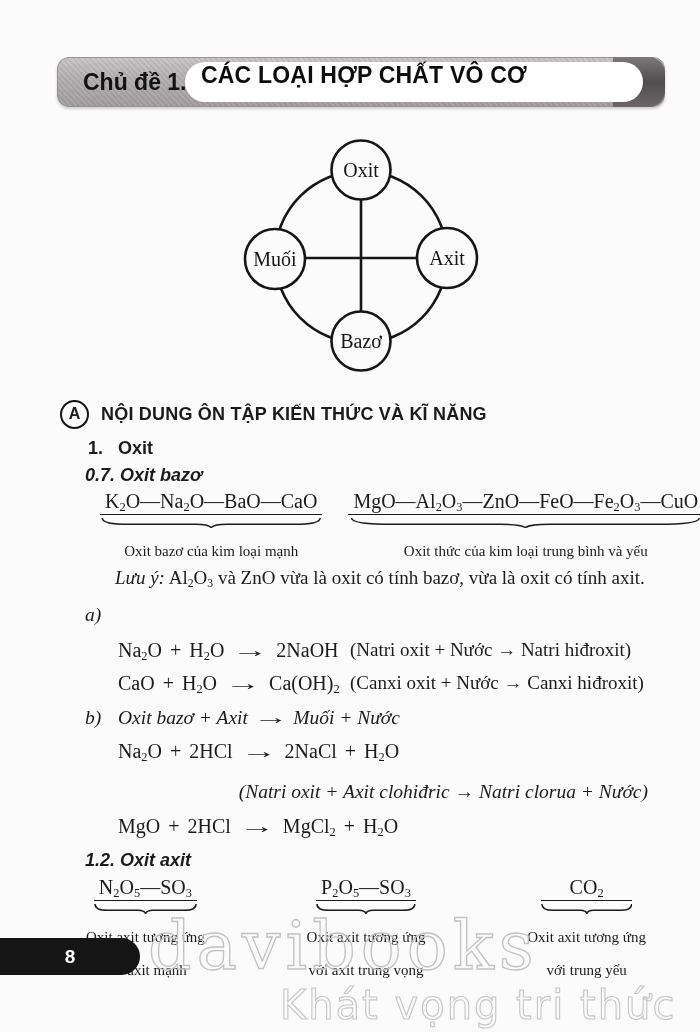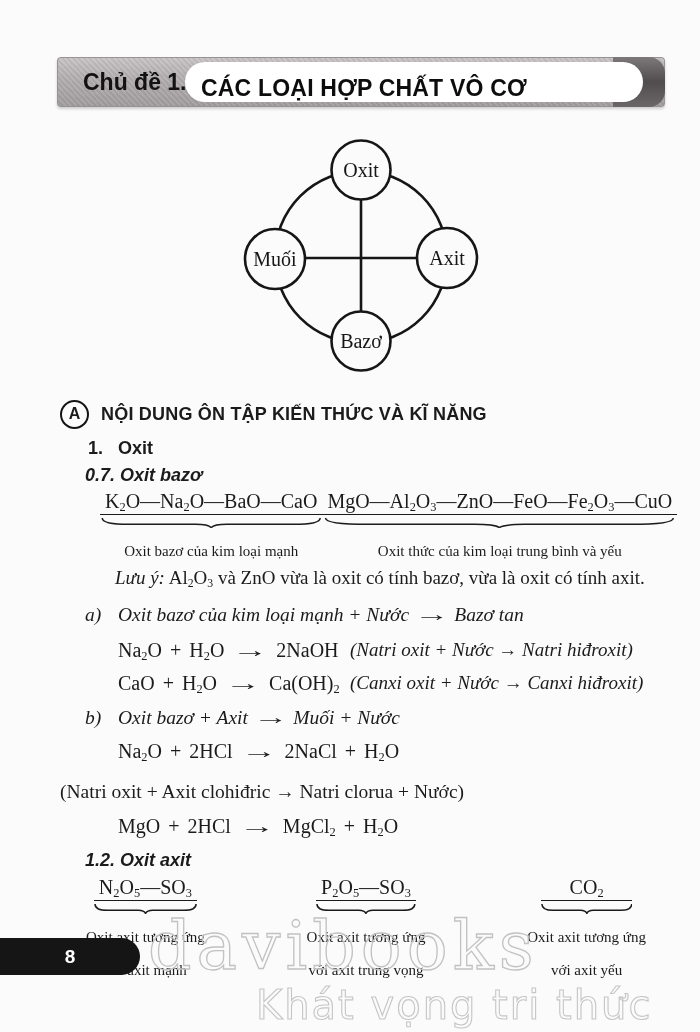--- a/index.html
+++ b/index.html
@@ -4,35 +4,35 @@
 <style>
   html,body{margin:0;padding:0;}
   body{
     width:700px;height:1032px;position:relative;overflow:hidden;
     background:#fcfbfb;color:#1b1b1b;
     font-family:"Liberation Serif","DejaVu Serif",serif;
   }
   
   .band{
     position:absolute;left:57px;top:57px;width:608px;height:50px;
-    border-radius:4px;
+    border-radius:12px;
     background:
       repeating-linear-gradient(47deg, rgba(0,0,0,0.05) 0 2px, rgba(255,255,255,0.05) 2px 4px),
       linear-gradient(180deg,#cac6c7 0%,#b3aeaf 45%,#a29d9e 100%);
     box-shadow:inset 0 0 0 1px #979293, 0 2px 3px rgba(0,0,0,0.18);
   }
   .band-cap{
     position:absolute;right:0;top:0;bottom:0;width:52px;
     background:linear-gradient(180deg,#7d7879,#514d4e 50%,#6b6667);
     border-radius:0 16px 16px 0;
   }
   .band-pill{
     position:absolute;left:128px;right:22px;top:5px;bottom:5px;
     background:#ffffff;border-radius:22px;
-    display:flex;align-items:flex-end;
+    display:flex;align-items:flex-start;
   }
   .band-label{
     position:absolute;left:26px;top:0;bottom:0;
     display:flex;align-items:center;
     font-family:"Liberation Sans","DejaVu Sans",sans-serif;
     font-weight:bold;font-size:23px;color:#121212;z-index:2;
   }
   .band-title{
     padding-left:16px;
     font-family:"Liberation Sans","DejaVu Sans",sans-serif;
@@ -59,60 +59,60 @@
     font-family:"Liberation Sans","DejaVu Sans",sans-serif;
     font-weight:bold;font-size:18px;letter-spacing:0.2px;
   }
   .s1{display:flex;padding-left:28px;line-height:24px;margin-bottom:3px;
       font-family:"Liberation Sans","DejaVu Sans",sans-serif;font-weight:bold;font-size:18px;}
   .s1-num{width:30px;}
   .sub-heading{
       padding-left:25px;line-height:24px;margin-bottom:3px;
       font-family:"Liberation Sans","DejaVu Sans",sans-serif;
       font-weight:bold;font-style:italic;font-size:18px;}
-  .groups-row{display:flex;padding-left:40px;align-items:flex-start;margin-bottom:4px;}
+  .groups-row{display:flex;padding-left:40px;gap:26px;align-items:flex-start;margin-bottom:4px;}
   .groups-row2{display:flex;justify-content:space-between;padding:0 14px 0 26px;}
   .group{display:flex;flex-direction:column;align-items:center;}
   .chem-wrap{display:flex;flex-direction:column;width:max-content;}
   .chem{
     font-size:20px;padding:0 5px 1px;border-bottom:1.6px solid #1b1b1b;
     text-align:center;white-space:nowrap;
   }
   .brace{width:100%;height:11px;display:block;margin-top:1.5px;}
   .brace path{fill:none;stroke:#1b1b1b;stroke-width:1.5;vector-effect:non-scaling-stroke;}
   .group-label{font-size:15px;margin-top:14px;white-space:nowrap;line-height:1.3;text-align:left;}
   .note{padding-left:55px;line-height:26px;margin-bottom:11px;font-size:19px;}
   .note-label{font-style:italic;}
   .item{display:flex;padding-left:25px;line-height:26px;margin-bottom:7px;font-size:19.5px;}
   .item-label{width:33px;flex:0 0 auto;font-style:italic;}
   .item-statement{font-style:italic;}
   .eq-row{display:flex;padding-left:58px;line-height:30px;font-size:20px;}
   .mb3{margin-bottom:3px;} .mb7{margin-bottom:7px;} .mb5{margin-bottom:5px;}
   .mb2{margin-bottom:2px;align-items:flex-end;} .mb9{margin-bottom:7px;} .mb4{margin-bottom:4px;}
   .eq{min-width:232px;word-spacing:3px;white-space:nowrap;}
-  .eq-note{font-style:italic;font-size:19px;white-space:nowrap;}
-  .eq-note-right{padding-right:12px;line-height:28px;font-size:19.5px;
-                 margin-bottom:5px;margin-top:12px;}
+  .eq-note{font-size:19px;white-space:nowrap;}
+  .eq-note-right{text-align:right;padding-right:12px;line-height:28px;font-size:19.5px;
+                 font-style:italic;margin-bottom:5px;margin-top:12px;}
   sub{font-size:0.62em;line-height:0;vertical-align:-0.28em;}
   .larr{display:inline-block;transform:scaleX(1.8);margin:0 8px;font-style:normal;}
   
   .page-tab{
     position:absolute;left:0;top:938px;width:140px;height:37px;z-index:6;
     background:#151515;border-radius:0 19px 19px 0;
     display:flex;align-items:center;justify-content:center;
   }
   .page-tab span{
     color:#fff;font-family:"Liberation Sans","DejaVu Sans",sans-serif;
     font-weight:bold;font-size:19px;
   }
   .wm{position:absolute;z-index:5;color:transparent;
       -webkit-text-stroke:1.3px #c3c2c2;pointer-events:none;white-space:nowrap;}
   .wm-brand{left:148px;top:906px;font-size:68px;letter-spacing:5px;
             font-family:"DejaVu Serif","Liberation Serif",serif;}
-  .wm-tagline{left:256px;top:982px;font-size:40px;letter-spacing:2px;
+  .wm-tagline{left:280px;top:982px;font-size:40px;letter-spacing:2px;
             font-family:"DejaVu Sans","Liberation Sans",sans-serif;-webkit-text-stroke:1.1px #c7c6c6;}
 </style>
 </head>
 <body>
 
 <div class="band">
   <div class="band-cap"></div>
   <span class="band-label">Chủ đề 1.</span>
   <div class="band-pill">
     <span class="band-title">CÁC LOẠI HỢP CHẤT VÔ CƠ</span>
@@ -168,21 +168,20 @@
     </div>
   </div>
 
   <div class="note">
     <span class="note-label">Lưu ý:</span>
     <span>Al<sub>2</sub>O<sub>3</sub> và ZnO vừa là oxit có tính bazơ, vừa là oxit có tính axit.</span>
   </div>
 
   <div class="item">
     <span class="item-label">a)</span>
-    <span class="item-statement">Oxit bazơ của kim loại mạnh + Nước <span class="larr">→</span> Bazơ tan</span>
   </div>
 
   <div class="eq-row mb3">
     <span class="eq">Na<sub>2</sub>O + H<sub>2</sub>O <span class="larr">→</span> 2NaOH</span>
     <span class="eq-note">(Natri oxit + Nước → Natri hiđroxit)</span>
   </div>
 
   <div class="eq-row mb7">
     <span class="eq">CaO + H<sub>2</sub>O <span class="larr">→</span> Ca(OH)<sub>2</sub></span>
     <span class="eq-note">(Canxi oxit + Nước → Canxi hiđroxit)</span>
@@ -227,21 +226,21 @@
       <div class="group-label">với axit trung vọng</div>
     </div>
     <div class="group">
       <div class="chem-wrap">
         <span class="chem">CO<sub>2</sub></span>
         <svg class="brace" viewBox="0 0 100 12" preserveAspectRatio="none">
           <path d="M1,1 C1,6 5,8 13,8 L43,8 C47,8 49,9 50,11.5 C51,9 53,8 57,8 L87,8 C95,8 99,6 99,1"></path>
         </svg>
       </div>
       <div class="group-label">Oxit axit tương ứng</div>
-      <div class="group-label">với axit yếu</div>
+      <div class="group-label">với trung yếu</div>
     </div>
   </div>
 
 </div>
 
 <div class="page-tab">
   <span>8</span>
 </div>
 
 <div class="wm wm-brand">davibooks</div>

